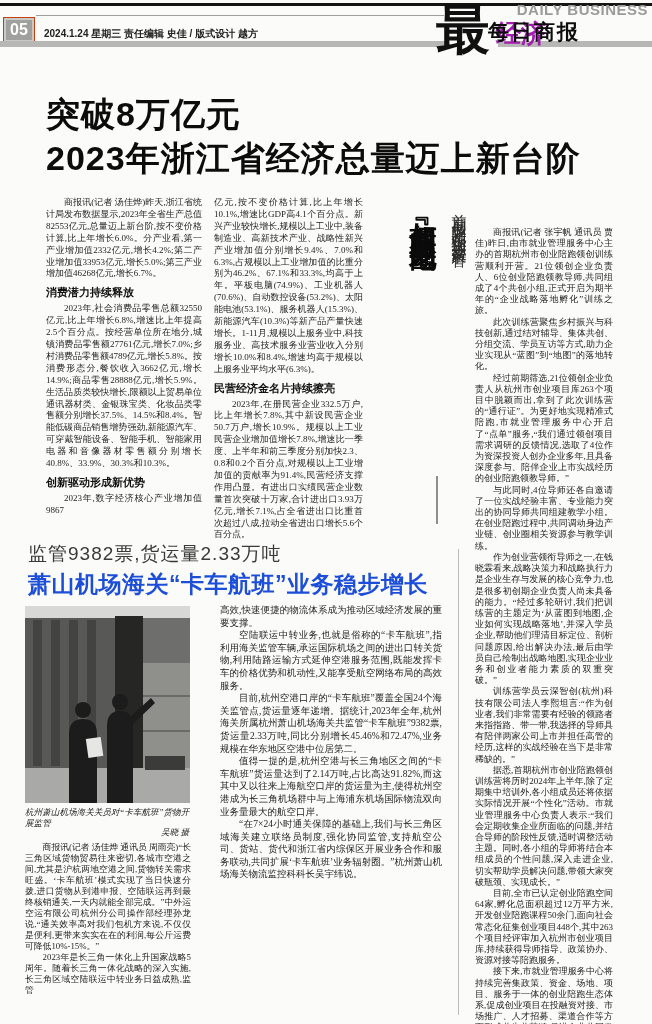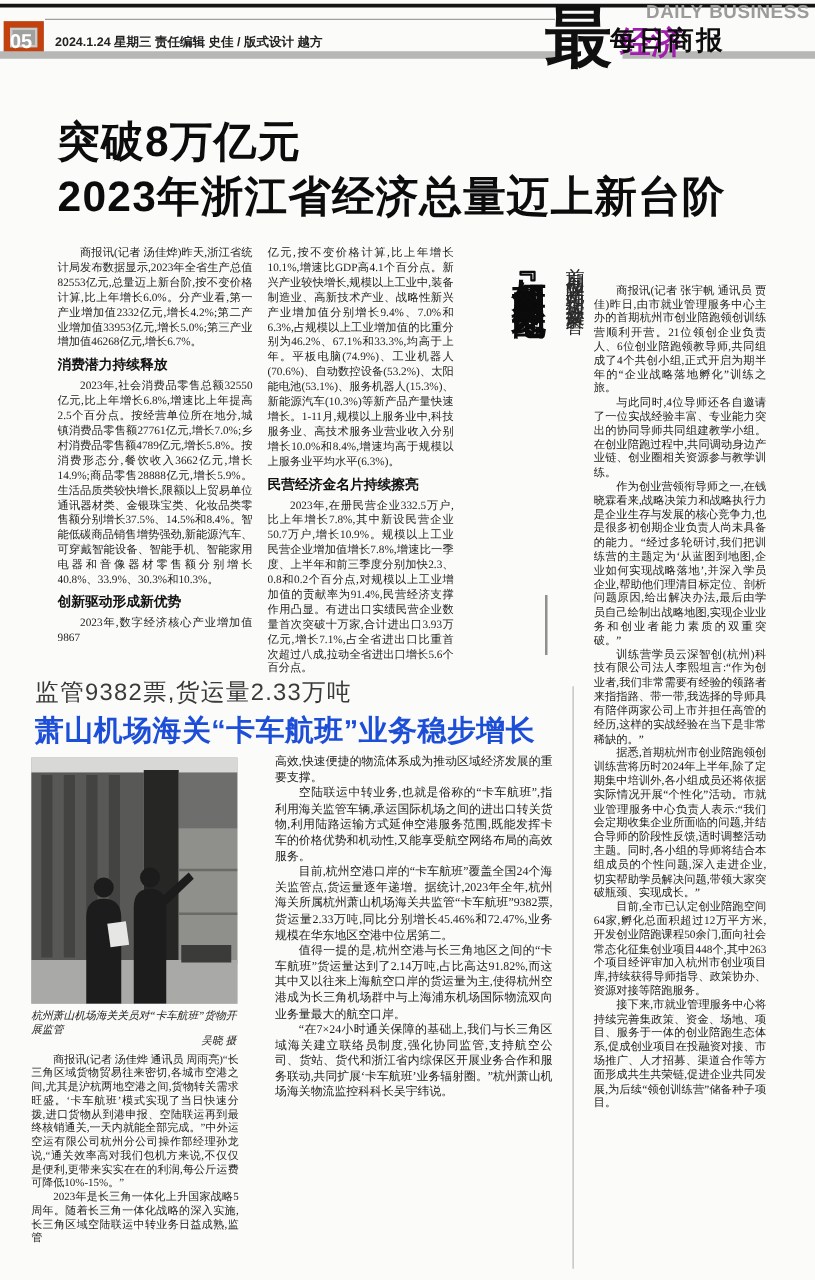--- a/index.html
+++ b/index.html
@@ -11,24 +11,24 @@
   }
   .abs { position:absolute; }
 
   
   .topline { left:0; top:3px; width:652px; height:3px; background:#141414; }
   .thinline { left:36px; top:15px; width:408px; height:1px; background:#9f9f9d; }
   .thickbar-l { left:0; top:41px; width:445px; height:6px; background:#b7b7b5; }
   .thickbar-r { left:498px; top:41px; width:154px; height:6px; background:#b7b7b5; }
   .pagenum {
     left:3px; top:17px; width:32px; height:26px;
-    background:#a0a09e; color:#ffffff; border:5px solid #c2410c;
+    background:#a0a09e; color:#ffffff; border:1px solid #c2410c;
     box-shadow: inset 0 0 0 2px #c9c9c7;
     font-family:"Liberation Sans",sans-serif; font-weight:bold;
-    font-size:16px; line-height:24px; text-align:left;
+    font-size:16px; line-height:24px; text-align:center;
   }
   .dateline {
     left:44px; top:27px; font-family:"Liberation Sans",sans-serif;
     font-weight:bold; font-size:10px; color:#222;
   }
   .logo-char {
     left:436px; top:2px; font-size:54px; font-weight:900; line-height:54px;
     font-family:"DejaVu Serif",serif; color:#101010;
   }
   .logo-section {
@@ -136,20 +136,22 @@
   </div>
 
   <div class="abs vblock">
     <div class="v-kicker">首期创业陪跑领创训练营来解答</div>
     <div class="v-headline">如何从『蓝图』变为『地图』?</div>
   </div>
   <div class="abs v-rule"></div>
 
   <div class="col camp-col">
     <p>商报讯(记者 张宇帆 通讯员 贾佳)昨日,由市就业管理服务中心主办的首期杭州市创业陪跑领创训练营顺利开营。21位领创企业负责人、6位创业陪跑领教导师,共同组成了4个共创小组,正式开启为期半年的“企业战略落地孵化”训练之旅。</p>
+    <p>此次训练营聚焦乡村振兴与科技创新,通过结对辅导、集体共创、分组交流、学员互访等方式,助力企业实现从“蓝图”到“地图”的落地转化。</p>
+    <p>经过前期筛选,21位领创企业负责人从杭州市创业项目库263个项目中脱颖而出,拿到了此次训练营的“通行证”。为更好地实现精准式陪跑,市就业管理服务中心开启了“点单”服务,“我们通过领创项目需求调研的反馈情况,选取了4位作为资深投资人创办企业多年,且具备深度参与、陪伴企业上市实战经历的创业陪跑领教导师。”</p>
     <p>与此同时,4位导师还各自邀请了一位实战经验丰富、专业能力突出的协同导师共同组建教学小组。在创业陪跑过程中,共同调动身边产业链、创业圈相关资源参与教学训练。</p>
     <p>作为创业营领衔导师之一,在钱晓霖看来,战略决策力和战略执行力是企业生存与发展的核心竞争力,也是很多初创期企业负责人尚未具备的能力。“经过多轮研讨,我们把训练营的主题定为‘从蓝图到地图,企业如何实现战略落地’,并深入学员企业,帮助他们理清目标定位、剖析问题原因,给出解决办法,最后由学员自己绘制出战略地图,实现企业业务和创业者能力素质的双重突破。”</p>
     <p>训练营学员云深智创(杭州)科技有限公司法人李熙坦言:“作为创业者,我们非常需要有经验的领路者来指指路、带一带,我选择的导师具有陪伴两家公司上市并担任高管的经历,这样的实战经验在当下是非常稀缺的。”</p>
     <p>据悉,首期杭州市创业陪跑领创训练营将历时2024年上半年,除了定期集中培训外,各小组成员还将依据实际情况开展“个性化”活动。市就业管理服务中心负责人表示:“我们会定期收集企业所面临的问题,并结合导师的阶段性反馈,适时调整活动主题。同时,各小组的导师将结合本组成员的个性问题,深入走进企业,切实帮助学员解决问题,带领大家突破瓶颈、实现成长。”</p>
     <p>目前,全市已认定创业陪跑空间64家,孵化总面积超过12万平方米,开发创业陪跑课程50余门,面向社会常态化征集创业项目448个,其中263个项目经评审加入杭州市创业项目库,持续获得导师指导、政策协办、资源对接等陪跑服务。</p>
     <p>接下来,市就业管理服务中心将持续完善集政策、资金、场地、项目、服务于一体的创业陪跑生态体系,促成创业项目在投融资对接、市场推广、人才招募、渠道合作等方面形成共生共荣链,促进企业共同发展,为后续“领创训练营”储备种子项目。</p>
   </div>
 
   <div class="abs truck-kicker">监管9382票,货运量2.33万吨</div>
   <div class="abs truck-headline">萧山机场海关“卡车航班”业务稳步增长</div>

